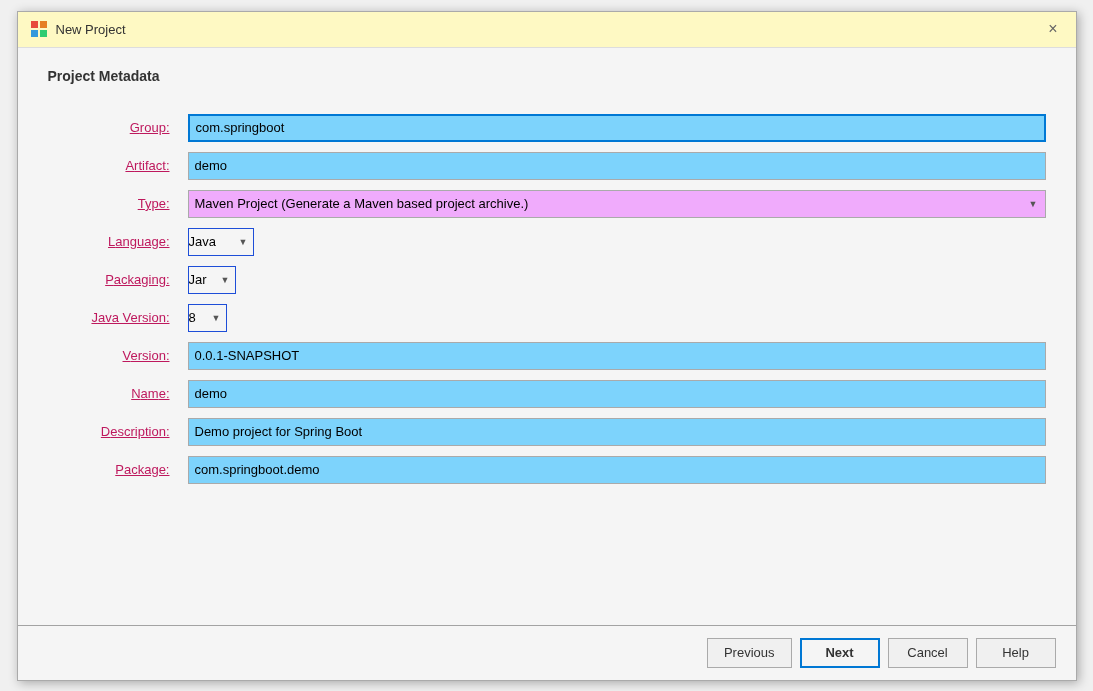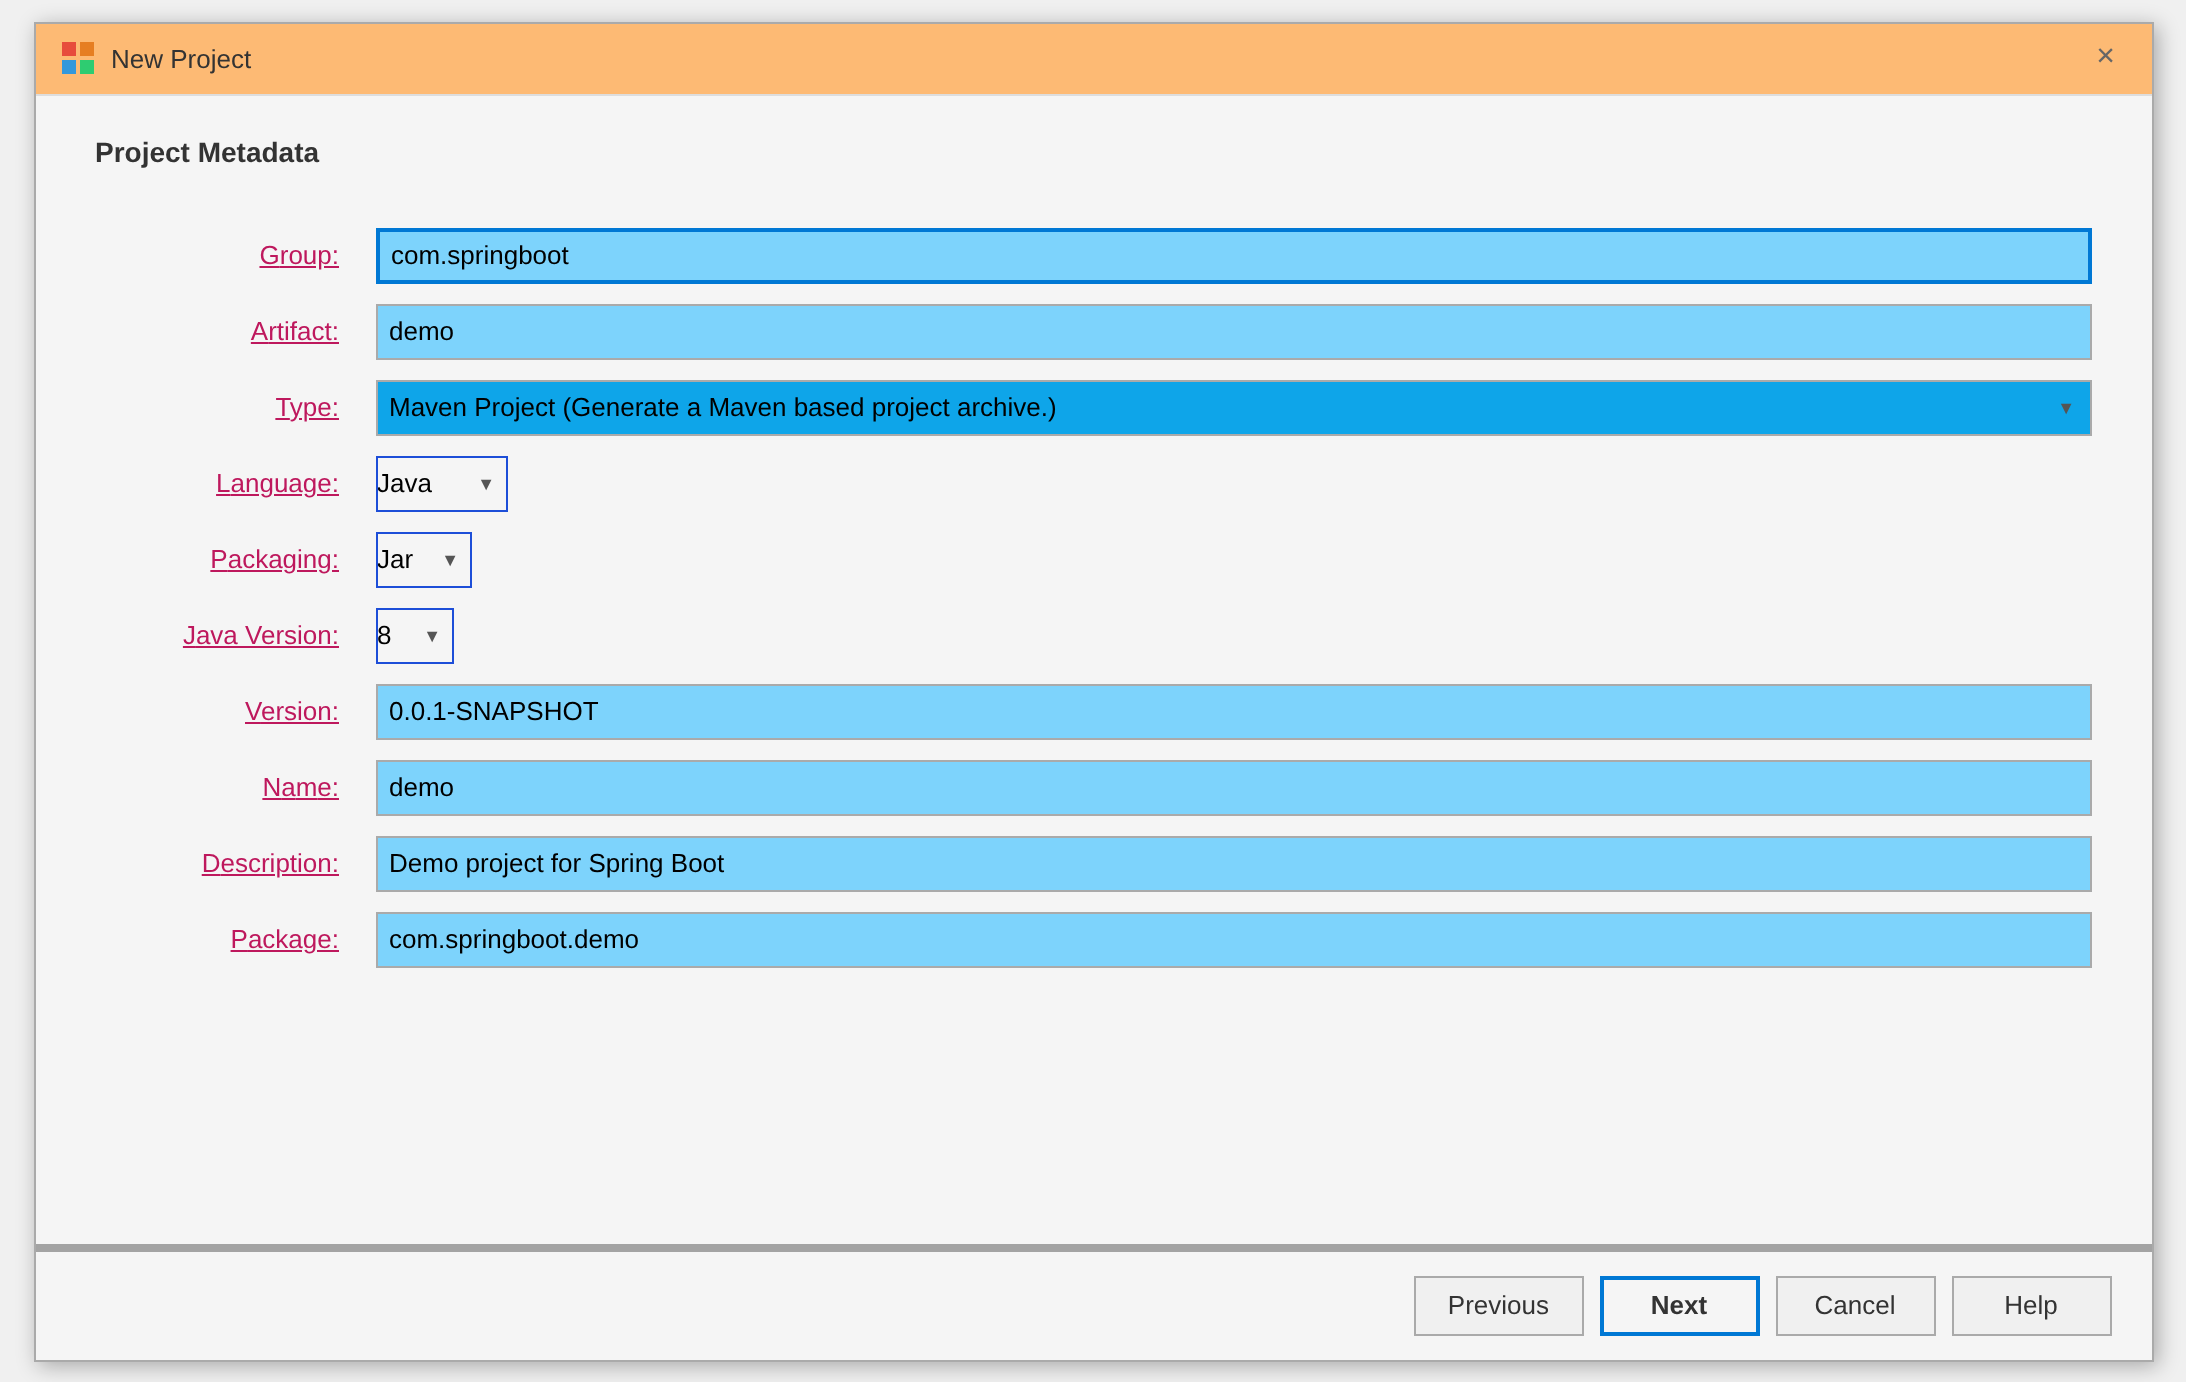--- a/index.html
+++ b/index.html
@@ -24,21 +24,21 @@
       background: #f5f5f5;
       border: 1px solid #aaa;
       box-shadow: 2px 2px 10px rgba(0,0,0,0.3);
       width: 1060px;
       min-height: 670px;
       display: flex;
       flex-direction: column;
     }
 
     .title-bar {
-      background: #fdba74;
+      background: #fef9c3;
       border-bottom: 1px solid #ddd;
       padding: 8px 12px;
       display: flex;
       align-items: center;
       justify-content: space-between;
       height: 36px;
     }
 
     .title-bar-left {
       display: flex;
@@ -149,21 +149,21 @@
     .select-full-wrapper {
       position: relative;
       display: flex;
       align-items: center;
     }
 
     .select-full-wrapper select {
       width: 100%;
       height: 28px;
       border: 1px solid #aaa;
-      background: #0ea5e9;
+      background: #f0abfc;
       font-size: 13px;
       padding-left: 6px;
       cursor: pointer;
       appearance: none;
       -webkit-appearance: none;
       padding-right: 16px;
     }
 
     .select-full-wrapper::after {
       content: '▼';
@@ -175,21 +175,21 @@
       pointer-events: none;
       color: #555;
     }
 
     .dialog-footer {
       display: flex;
       justify-content: flex-end;
       padding: 12px 20px;
       gap: 8px;
       background: #f5f5f5;
-      border-top: 4px solid #a3a3a3;
+      border-top: 1px solid #a3a3a3;
     }
 
     .btn {
       min-width: 80px;
       height: 30px;
       padding: 0 16px;
       font-size: 13px;
       border: 1px solid #aaa;
       background: #f0f0f0;
       cursor: pointer;

